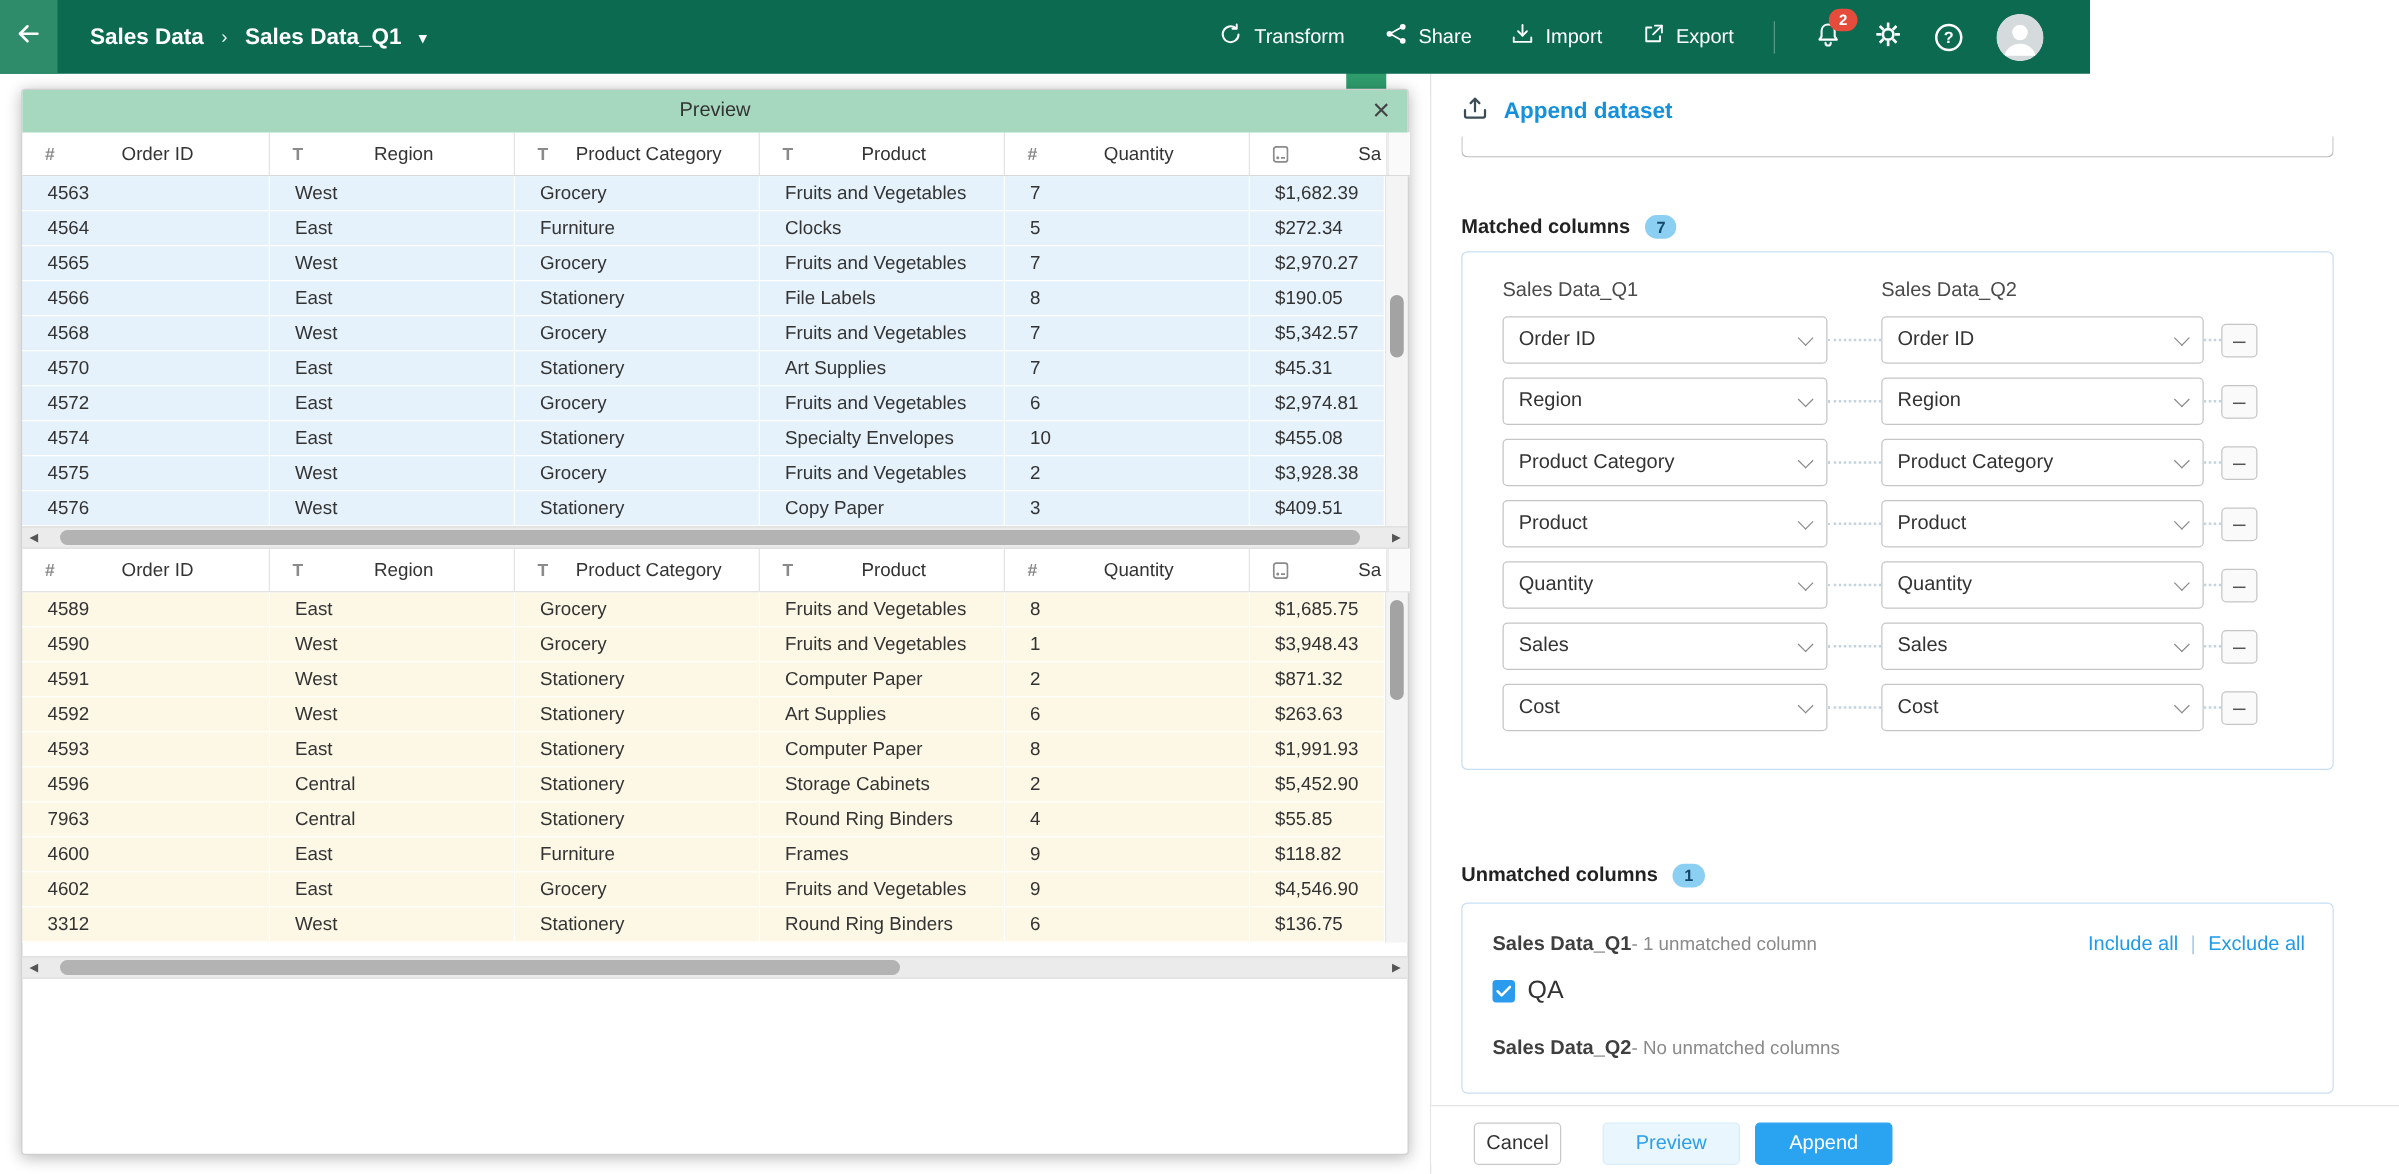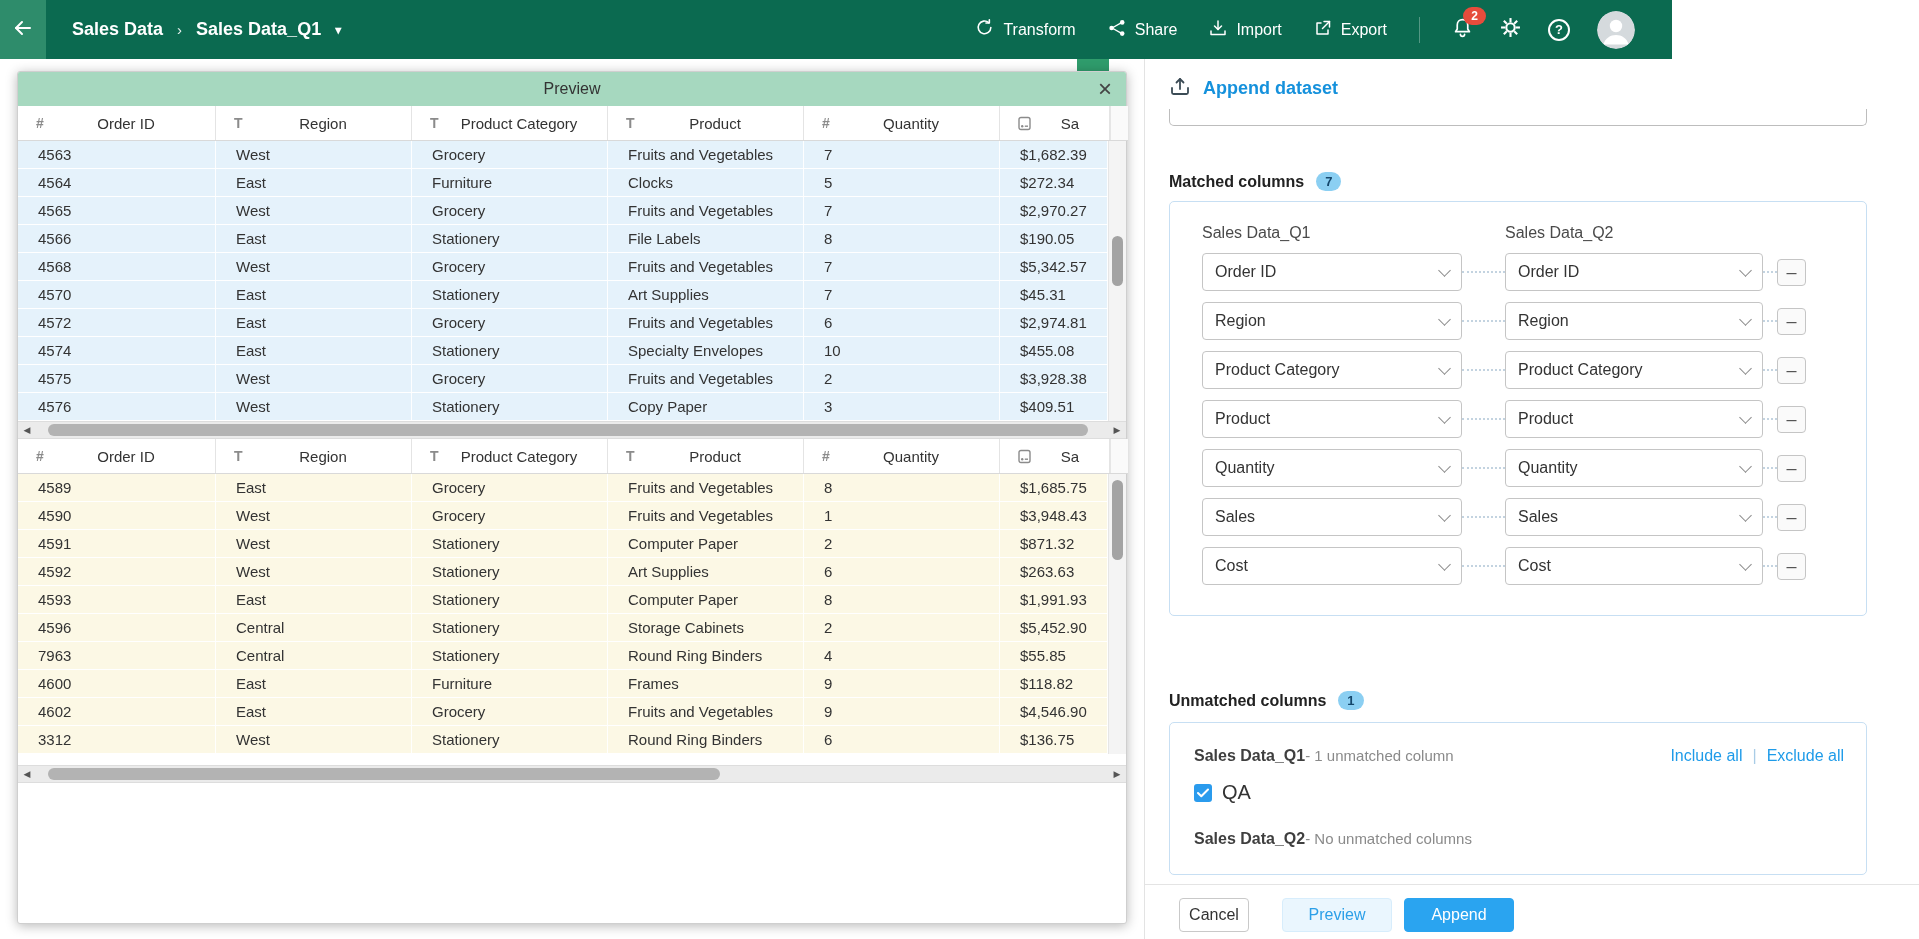--- a/index.html
+++ b/index.html
@@ -41,21 +41,21 @@
                     border-radius:2px 2px 0 0; }
   .preview-close { position:absolute; right:14px; top:0; height:34px; display:flex;
                    align-items:center; font-size:24px; color:#444; cursor:pointer; line-height:1; }
 
   .thead { display:flex; height:35px; background:#fff; border-bottom:1px solid #d9d9d9; width:1110px; }
   .th { display:flex; align-items:center; border-right:1px solid #e4e4e4;
         font-size:15px; color:#333; }
   .ticon { margin-left:18px; color:#8b8b8b; font-size:14px; font-weight:bold;
            width:17px; display:flex; align-items:center; }
   .tlabel { flex:1; text-align:center; padding-right:16px; white-space:nowrap; overflow:hidden; }
-  .th.c5 .tlabel { padding-right:4px; }
+  .th.c5 .tlabel { text-align:right; padding-right:4px; }
   .thcorner { flex:0 0 18px; background:#fafafa; border-left:1px solid #e6e6e6; }
 
   .c0{ width:198px; flex:0 0 198px; } .c1{ width:196px; flex:0 0 196px; }
   .c2{ width:196px; flex:0 0 196px; } .c3{ width:196px; flex:0 0 196px; }
   .c4{ width:196px; flex:0 0 196px; } .c5{ flex:1 1 auto; min-width:0; }
 
   .rows-flex { display:flex; }
   .tbody { width:1092px; }
   .trow { display:flex; height:28px; border-bottom:1px solid #fff; }
   .t1 .trow { background:#e5f2fb; }

